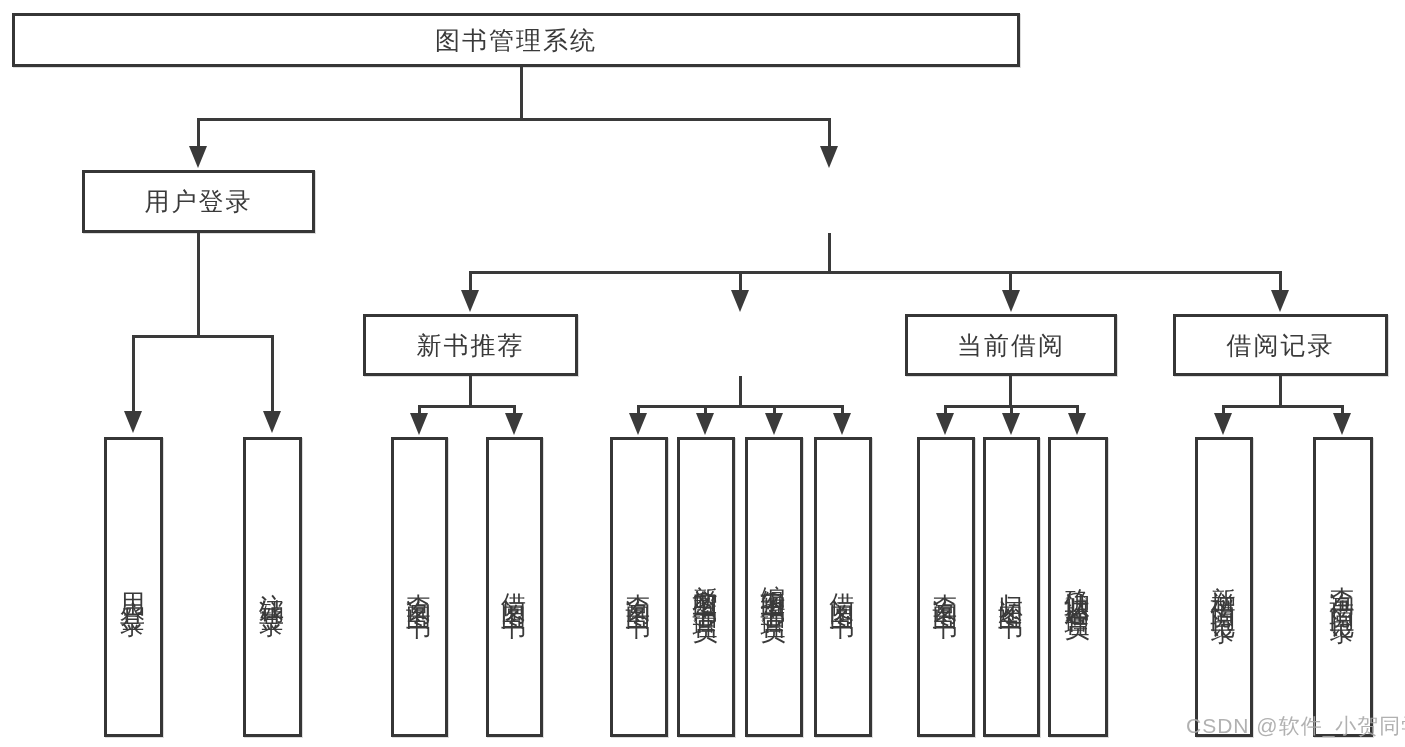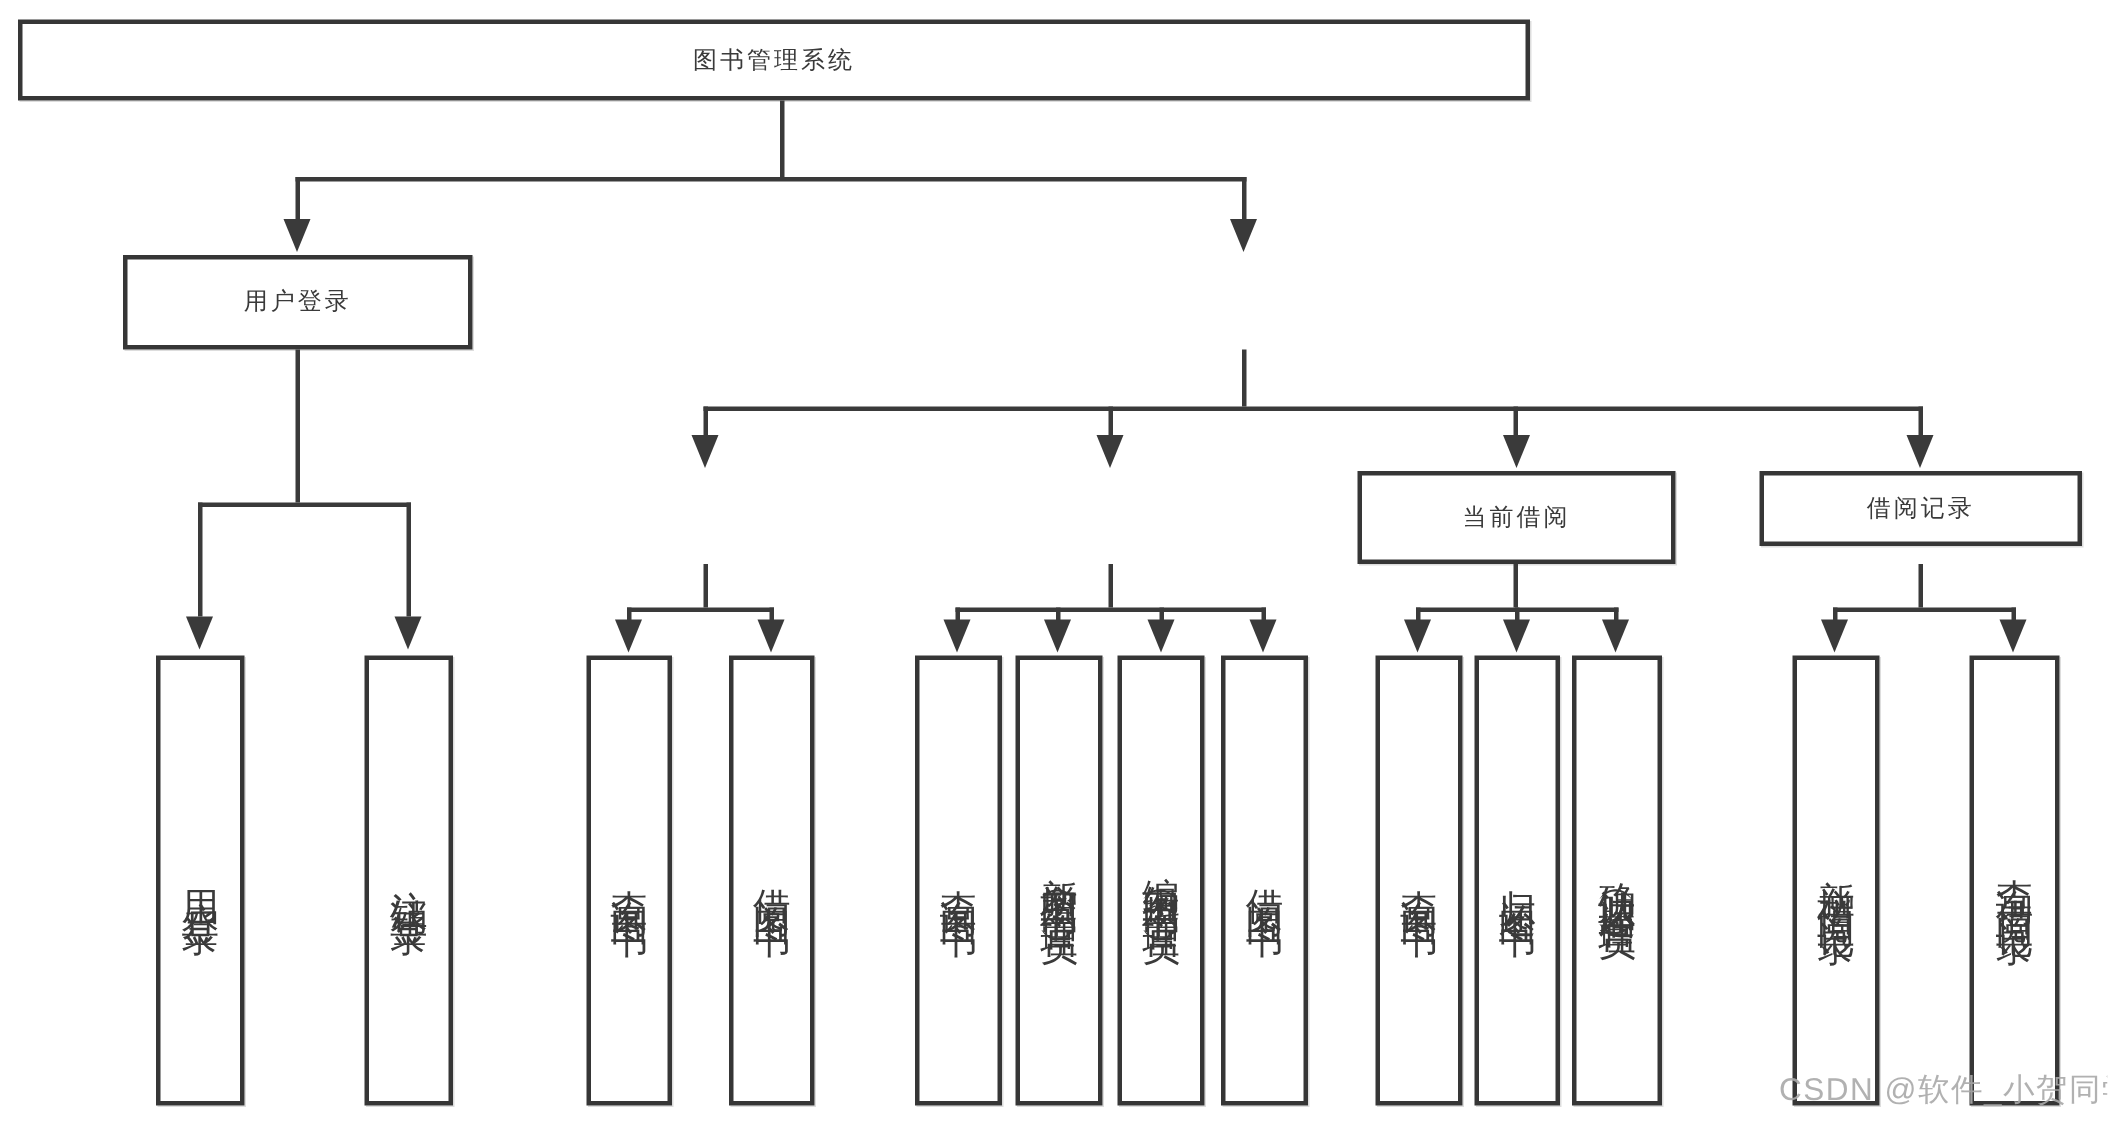--- a/index.html
+++ b/index.html
@@ -3,21 +3,21 @@
 <meta charset="utf-8">
 <style>
   html,body{margin:0;padding:0;background:#fff;}
   #canvas{
     position:relative;width:1405px;height:747px;background:#ffffff;overflow:hidden;
     font-family:"Liberation Sans","DejaVu Sans",sans-serif;color:#333;
   }
   .node{
     position:absolute;background:#fff;border:3px solid #363636;
     display:flex;align-items:center;justify-content:center;
-    font-size:16px;color:#3a3a3a;letter-spacing:2px;
+    font-size:25px;color:#3a3a3a;letter-spacing:2px;
     box-shadow:1px 1px 0 rgba(120,120,120,.25);
     box-sizing:border-box;
   }
   .leaf{
     position:absolute;background:#fff;border:3px solid #363636;
     box-sizing:border-box;
     display:flex;align-items:center;justify-content:center;
     writing-mode:vertical-rl;text-orientation:mixed;
     font-size:25px;letter-spacing:7px;color:#3a3a3a;
     box-shadow:1px 1px 0 rgba(120,120,120,.25);
@@ -64,22 +64,23 @@
   <div class="hline" style="left:469px;top:271px;width:813px;"></div>
   <div class="vline" style="left:469px;top:271px;height:19px;"></div>
   <div class="arrow" style="left:461px;top:290px;"></div>
   <div class="vline" style="left:739px;top:271px;height:19px;"></div>
   <div class="arrow" style="left:731px;top:290px;"></div>
   <div class="vline" style="left:1009px;top:271px;height:19px;"></div>
   <div class="arrow" style="left:1002px;top:290px;"></div>
   <div class="vline" style="left:1279px;top:271px;height:19px;"></div>
   <div class="arrow" style="left:1271px;top:290px;"></div>
 
+  <div class="node" style="left:363px;top:314px;width:215px;height:62px;">新书推荐</div>
   <div class="node" style="left:905px;top:314px;width:212px;height:62px;">当前借阅</div>
-  <div class="node" style="left:1173px;top:314px;width:215px;height:50px;">借阅记录</div>
+  <div class="node" style="left:1173px;top:314px;width:215px;height:62px;">借阅记录</div>
 
   <div class="vline" style="left:469px;top:376px;height:29px;"></div>
   <div class="hline" style="left:418px;top:405px;width:98px;"></div>
   <div class="vline" style="left:418px;top:405px;height:10px;"></div>
   <div class="arrow" style="left:410px;top:413px;"></div>
   <div class="vline" style="left:513px;top:405px;height:10px;"></div>
   <div class="arrow" style="left:505px;top:413px;"></div>
 
   <div class="vline" style="left:739px;top:376px;height:29px;"></div>
   <div class="hline" style="left:637px;top:405px;width:207px;"></div>

